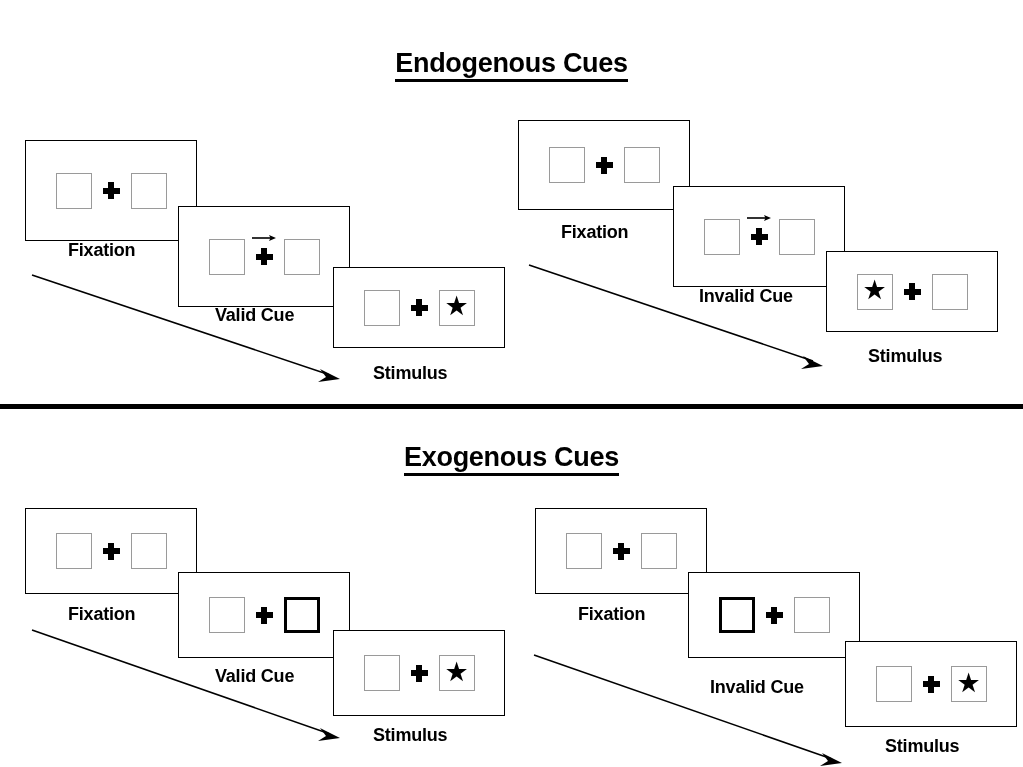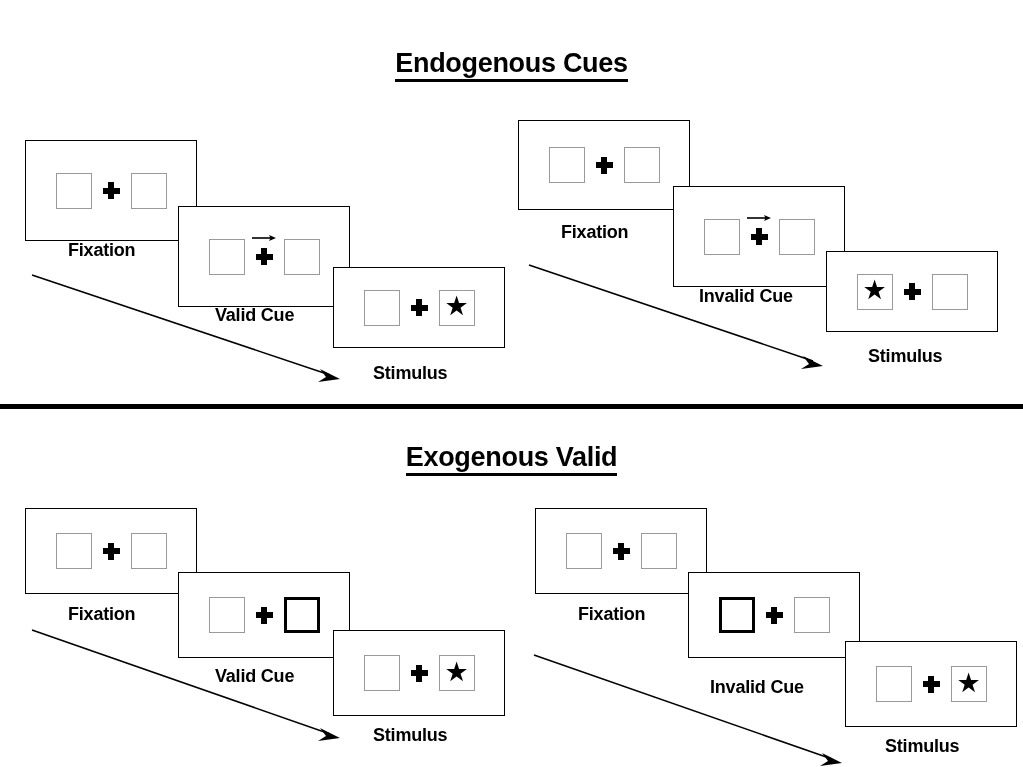--- a/index.html
+++ b/index.html
@@ -174,21 +174,21 @@
         <div class="plus"></div>
       </div>
       <div class="box"></div>
     </div>
   </div>
   <div class="caption" style="left:868px;top:322px;">Stimulus</div>
 
   <div class="divider" style="top:380px;"></div>
 
   <div class="section-title" style="top:418px;">
-    <span>Exogenous Valid</span>
+    <span>Exogenous Cues</span>
   </div>
 
   <svg class="timeline-arrow" style="left:28px;top:600px;width:320px;height:125px;" viewBox="0 0 320 125">
     <line x1="4" y1="6" x2="302" y2="110" stroke="#000" stroke-width="1.6"></line>
     <polygon points="312,114 292,104 298,112 290,117" fill="#000"></polygon>
   </svg>
 
   <svg class="timeline-arrow" style="left:530px;top:625px;width:320px;height:125px;" viewBox="0 0 320 125">
     <line x1="4" y1="6" x2="302" y2="110" stroke="#000" stroke-width="1.6"></line>
     <polygon points="312,114 292,104 298,112 290,117" fill="#000"></polygon>

